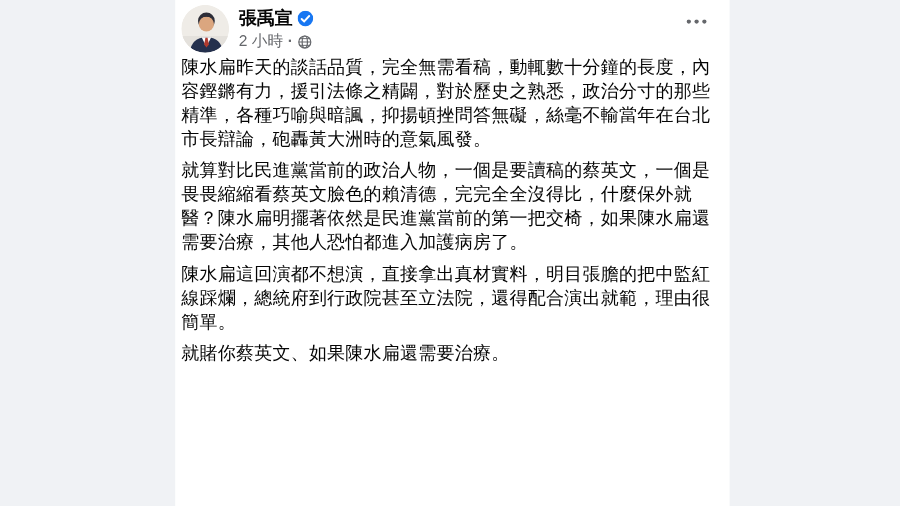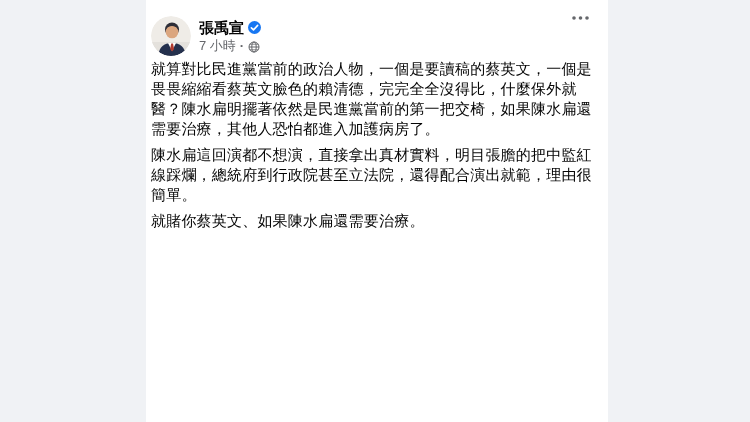--- a/index.html
+++ b/index.html
@@ -12,21 +12,21 @@
     background:var(--bg);
     font-family:"Liberation Sans","DejaVu Sans",sans-serif;
     color:var(--text);
   }
   .card{
     position:absolute;left:146px;top:0;width:462px;height:422px;
     background:var(--card);
   }
   .header{
     display:flex;align-items:flex-start;
-    padding:16px 6px 2px 5px;position:relative;
+    padding:4px 6px 2px 5px;position:relative;
   }
   .avatar{
     width:40px;height:40px;border-radius:50%;overflow:hidden;flex:0 0 40px;
     cursor:pointer;
   }
   .avatar svg{display:block;}
   .id-block{margin-left:8px;padding-top:2px;min-width:0;}
   .name-row{display:flex;align-items:center;gap:4px;}
   .author{
     font-size:15px;font-weight:700;line-height:19px;color:var(--text);cursor:pointer;
@@ -82,21 +82,21 @@
       <div class="name-row">
         <span class="author">張禹宣</span>
         <span class="badge">
           <svg width="13" height="13" viewBox="0 0 12 12">
             <circle cx="6" cy="6" r="6" fill="#1877f2"></circle>
             <path d="M3.1 6.3 L5.1 8.2 L8.9 4" stroke="#ffffff" stroke-width="1.5" fill="none" stroke-linecap="round" stroke-linejoin="round"></path>
           </svg>
         </span>
       </div>
       <div class="meta-row">
-        <span>7 小時</span>
+        <span>2 小時</span>
         <span class="sep">·</span>
         <span class="globe">
           <svg width="12" height="12" viewBox="0 0 12 12">
             <g stroke="#65676b" stroke-width="1" fill="none">
               <circle cx="6" cy="6" r="5"></circle>
               <ellipse cx="6" cy="6" rx="2.2" ry="5"></ellipse>
               <line x1="1" y1="6" x2="11" y2="6"></line>
               <line x1="1.6" y1="3.2" x2="10.4" y2="3.2" stroke-width="0.8"></line>
               <line x1="1.6" y1="8.8" x2="10.4" y2="8.8" stroke-width="0.8"></line>
             </g>
@@ -109,18 +109,19 @@
       <svg width="17" height="4" viewBox="0 0 17 4">
         <circle cx="2" cy="2" r="1.8" fill="#65676b"></circle>
         <circle cx="8.5" cy="2" r="1.8" fill="#65676b"></circle>
         <circle cx="15" cy="2" r="1.8" fill="#65676b"></circle>
       </svg>
     </div>
 
   </div>
 
   <div class="content">
+    <p>陳水扁昨天的談話品質，完全無需看稿，動輒數十分鐘的長度，內容鏗鏘有力，援引法條之精闢，對於歷史之熟悉，政治分寸的那些精準，各種巧喻與暗諷，抑揚頓挫問答無礙，絲毫不輸當年在台北市長辯論，砲轟黃大洲時的意氣風發。</p>
     <p>就算對比民進黨當前的政治人物，一個是要讀稿的蔡英文，一個是畏畏縮縮看蔡英文臉色的賴清德，完完全全沒得比，什麼保外就醫？陳水扁明擺著依然是民進黨當前的第一把交椅，如果陳水扁還需要治療，其他人恐怕都進入加護病房了。</p>
     <p>陳水扁這回演都不想演，直接拿出真材實料，明目張膽的把中監紅線踩爛，總統府到行政院甚至立法院，還得配合演出就範，理由很簡單。</p>
     <p>就賭你蔡英文、如果陳水扁還需要治療。</p>
   </div>
 
 </div>
 
 </body></html>

